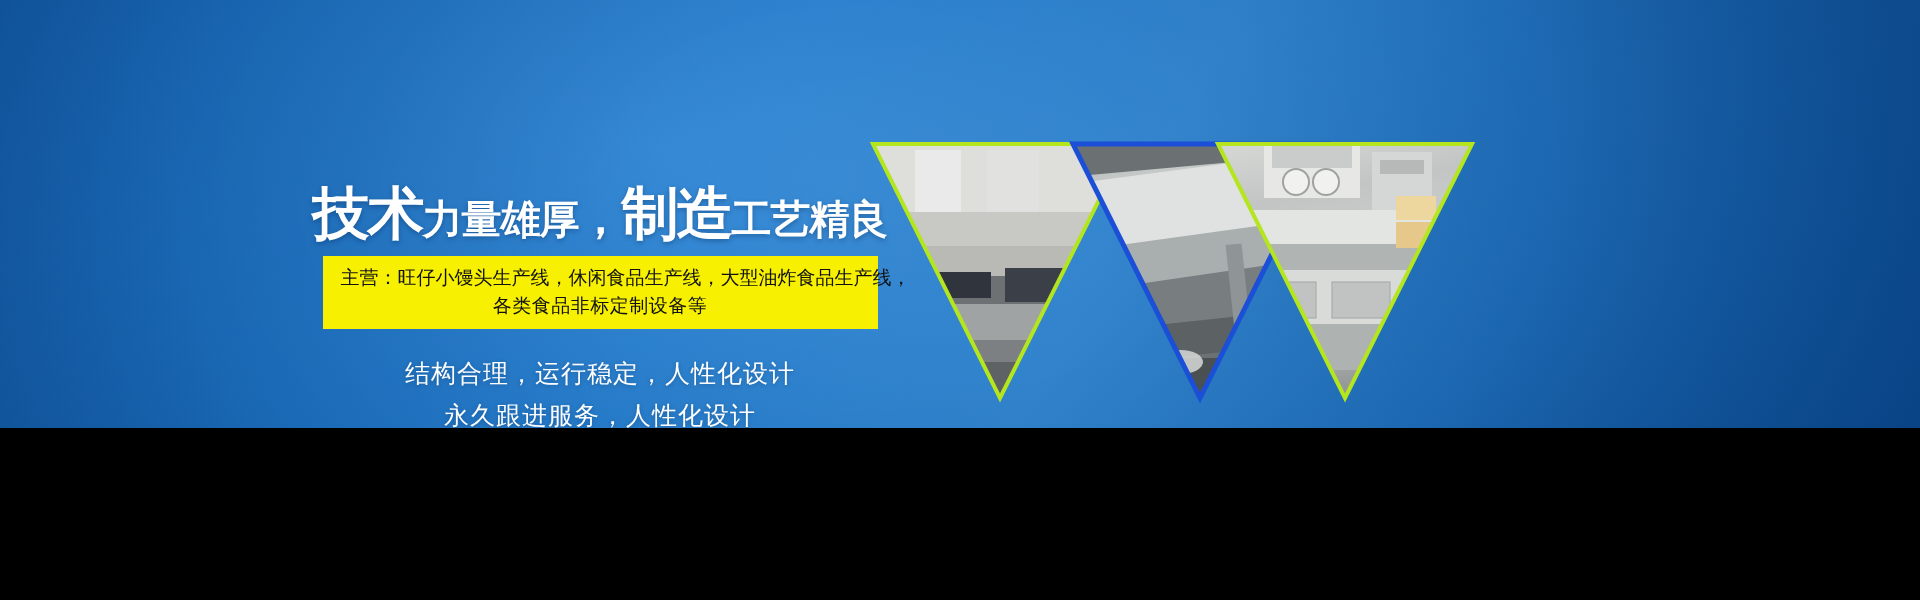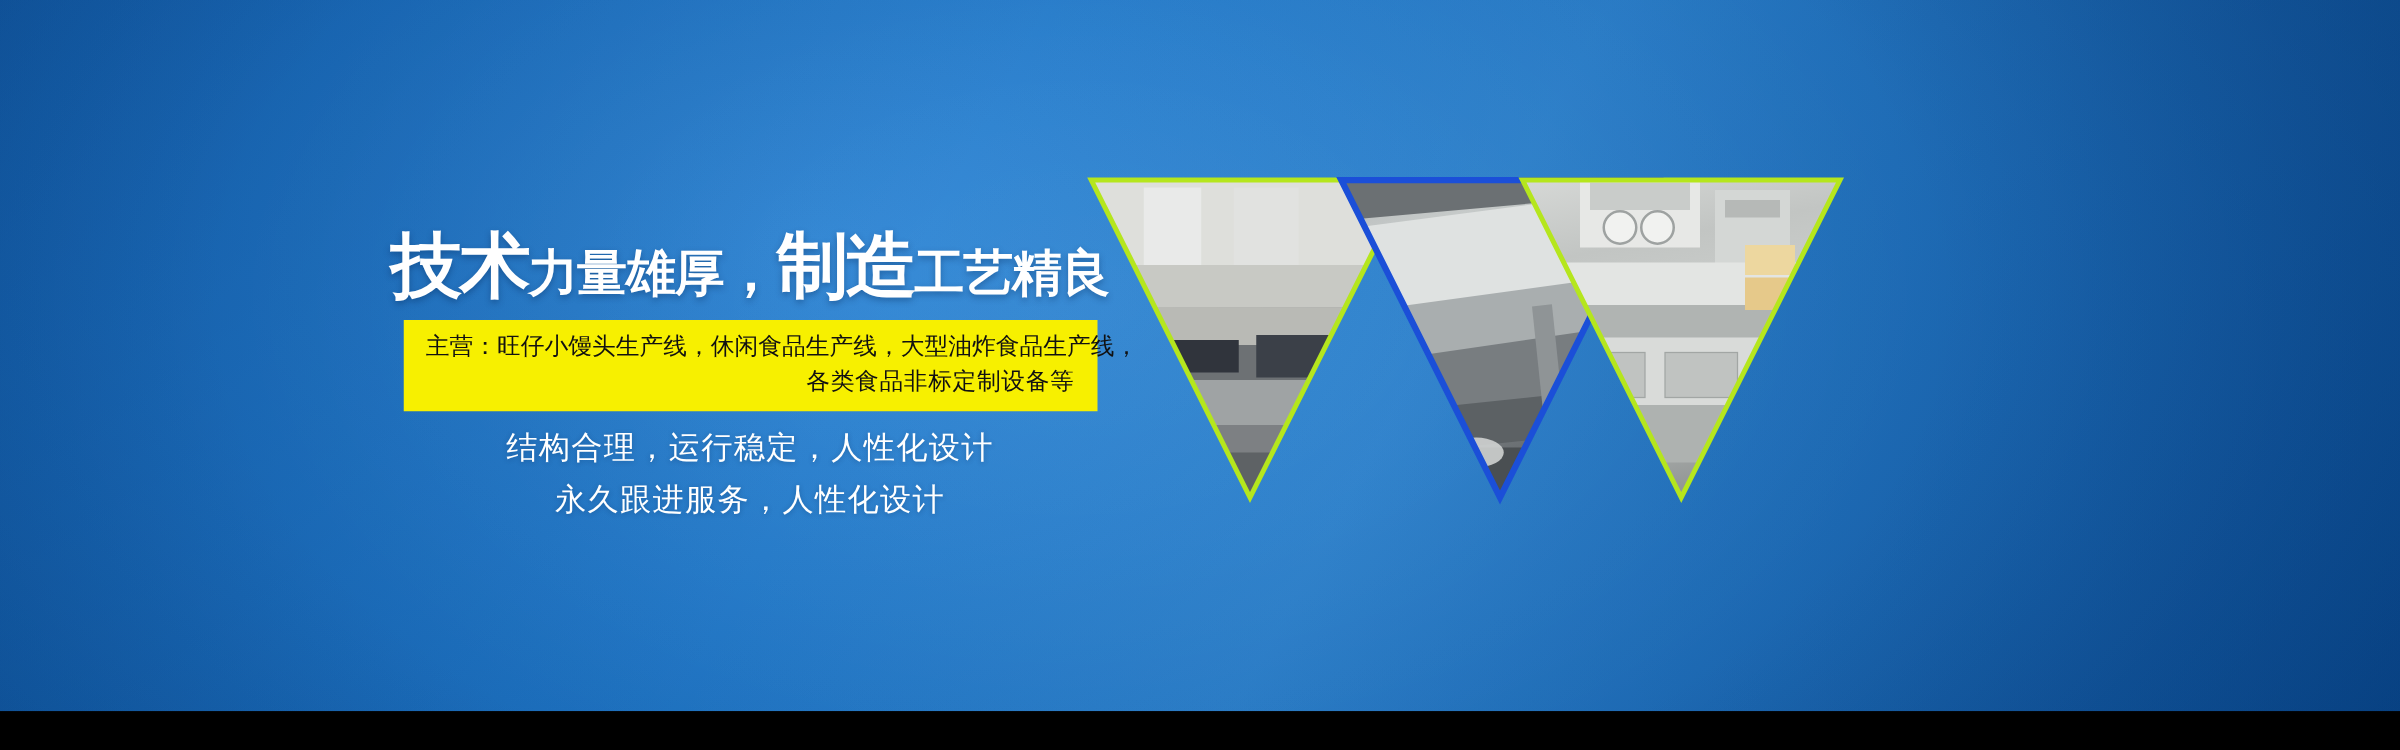--- a/index.html
+++ b/index.html
@@ -3,21 +3,21 @@
 <meta charset="utf-8">
 <style>
   html, body {
     margin: 0;
     padding: 0;
     background: #000;
   }
   #banner {
     position: relative;
     width: 1920px;
-    height: 569px;
+    height: 428px;
     overflow: hidden;
     font-family: "Liberation Sans", "DejaVu Sans", sans-serif;
     
     background:
       radial-gradient(ellipse 1500px 900px at 34% 34%, #2f87d6 0%, #2278c7 30%, #1868b5 58%, #0f569f 80%, #0a4b91 100%);
   }
   
   #bg-sheen {
     position: absolute;
     inset: 0;
@@ -73,24 +73,24 @@
     font-size: 19px;
     line-height: 28px;
     padding: 8px 18px 9px 18px;
     margin: 0 auto;
     width: 555px;
     box-sizing: border-box;
     text-align: center;
     font-weight: 400;
   }
   #yellow-banner .yb-line { display: block; white-space: nowrap; }
-  #yellow-banner .yb-line2 { letter-spacing: 0.5px; text-align: right; }
+  #yellow-banner .yb-line2 { letter-spacing: 0.5px; }
 
   #taglines {
-    margin-top: 8px;
+    margin-top: 23px;
     color: #ffffff;
     font-size: 25px;
     line-height: 42px;
     text-shadow: 0 1px 4px rgba(0,35,80,0.30);
     letter-spacing: 1px;
   }
   #taglines .tag-line { display: block; white-space: nowrap; }
 
   
   #triangle-group {

